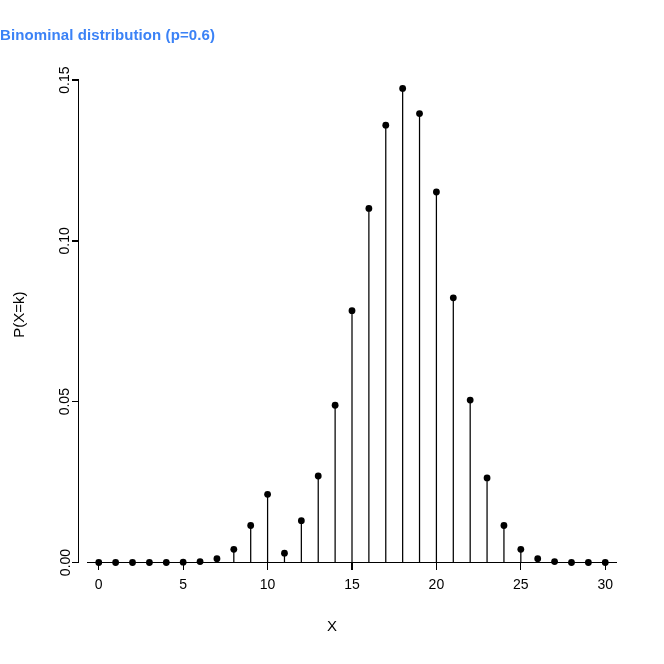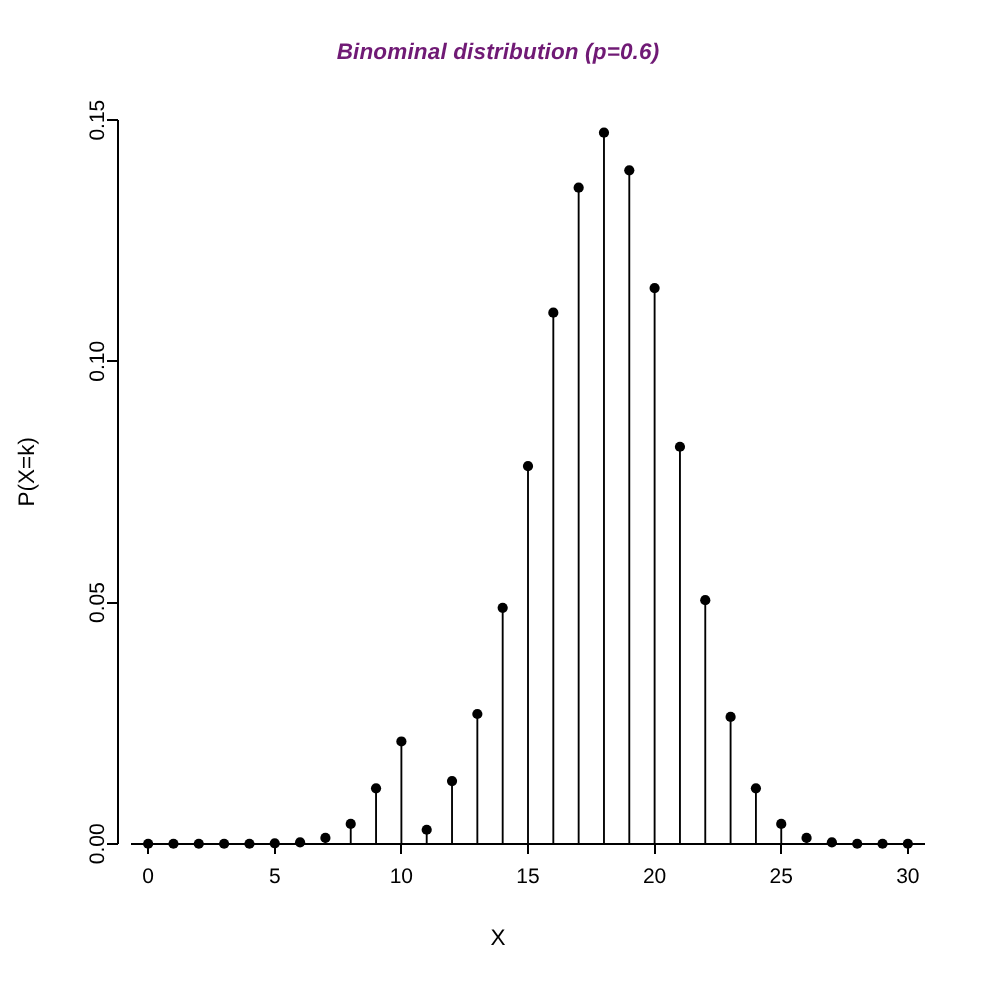--- a/index.html
+++ b/index.html
@@ -19,26 +19,24 @@
     position: absolute;
     left: 0; top: 0;
     width: 664px;
     height: 664px;
   }
   .chart-title {
     position: absolute;
     left: 0;
     top: 26px;
     width: 664px;
-    text-align: center;
     font-size: 15px;
     font-weight: bold;
     letter-spacing: 0.1px;
-    color: #701a75;
-    font-style: italic;
+    color: #3b82f6;
   }
   .xlabel {
     position: absolute;
     left: 0;
     top: 617px;
     width: 664px;
     text-align: center;
     font-size: 15px;
     color: #000;
   }

